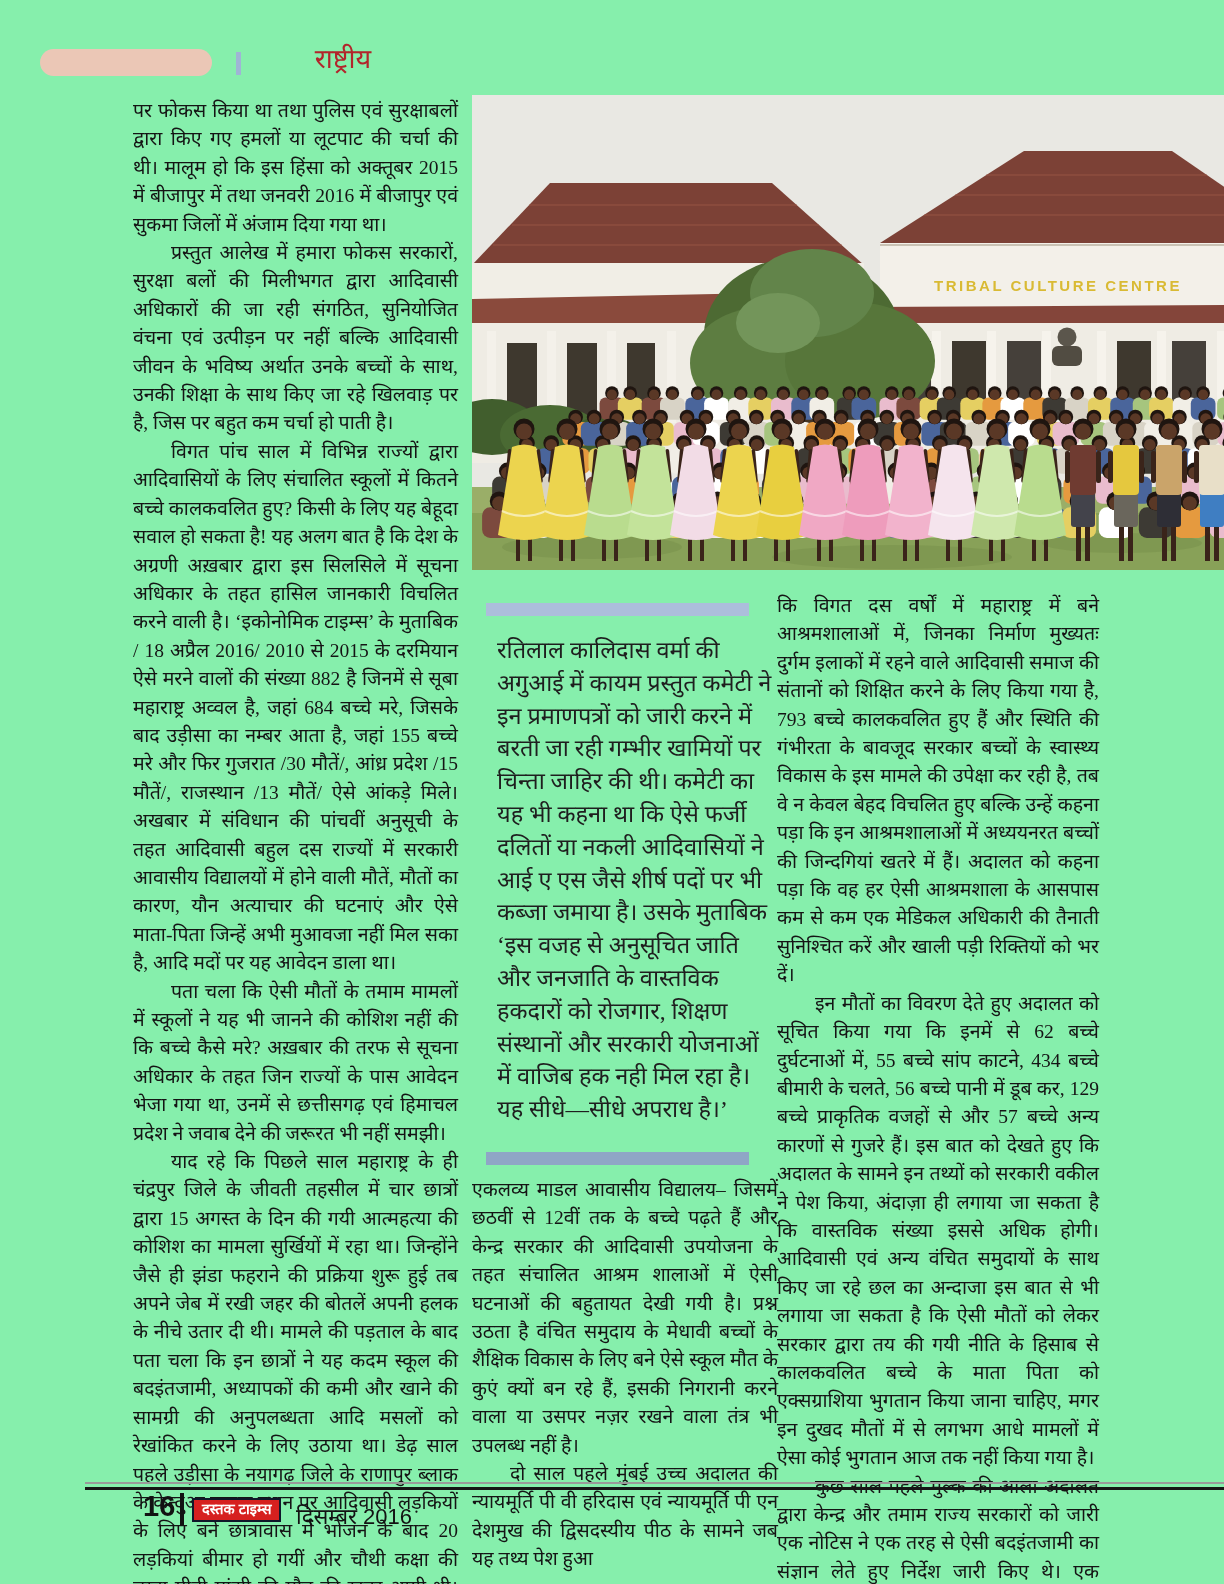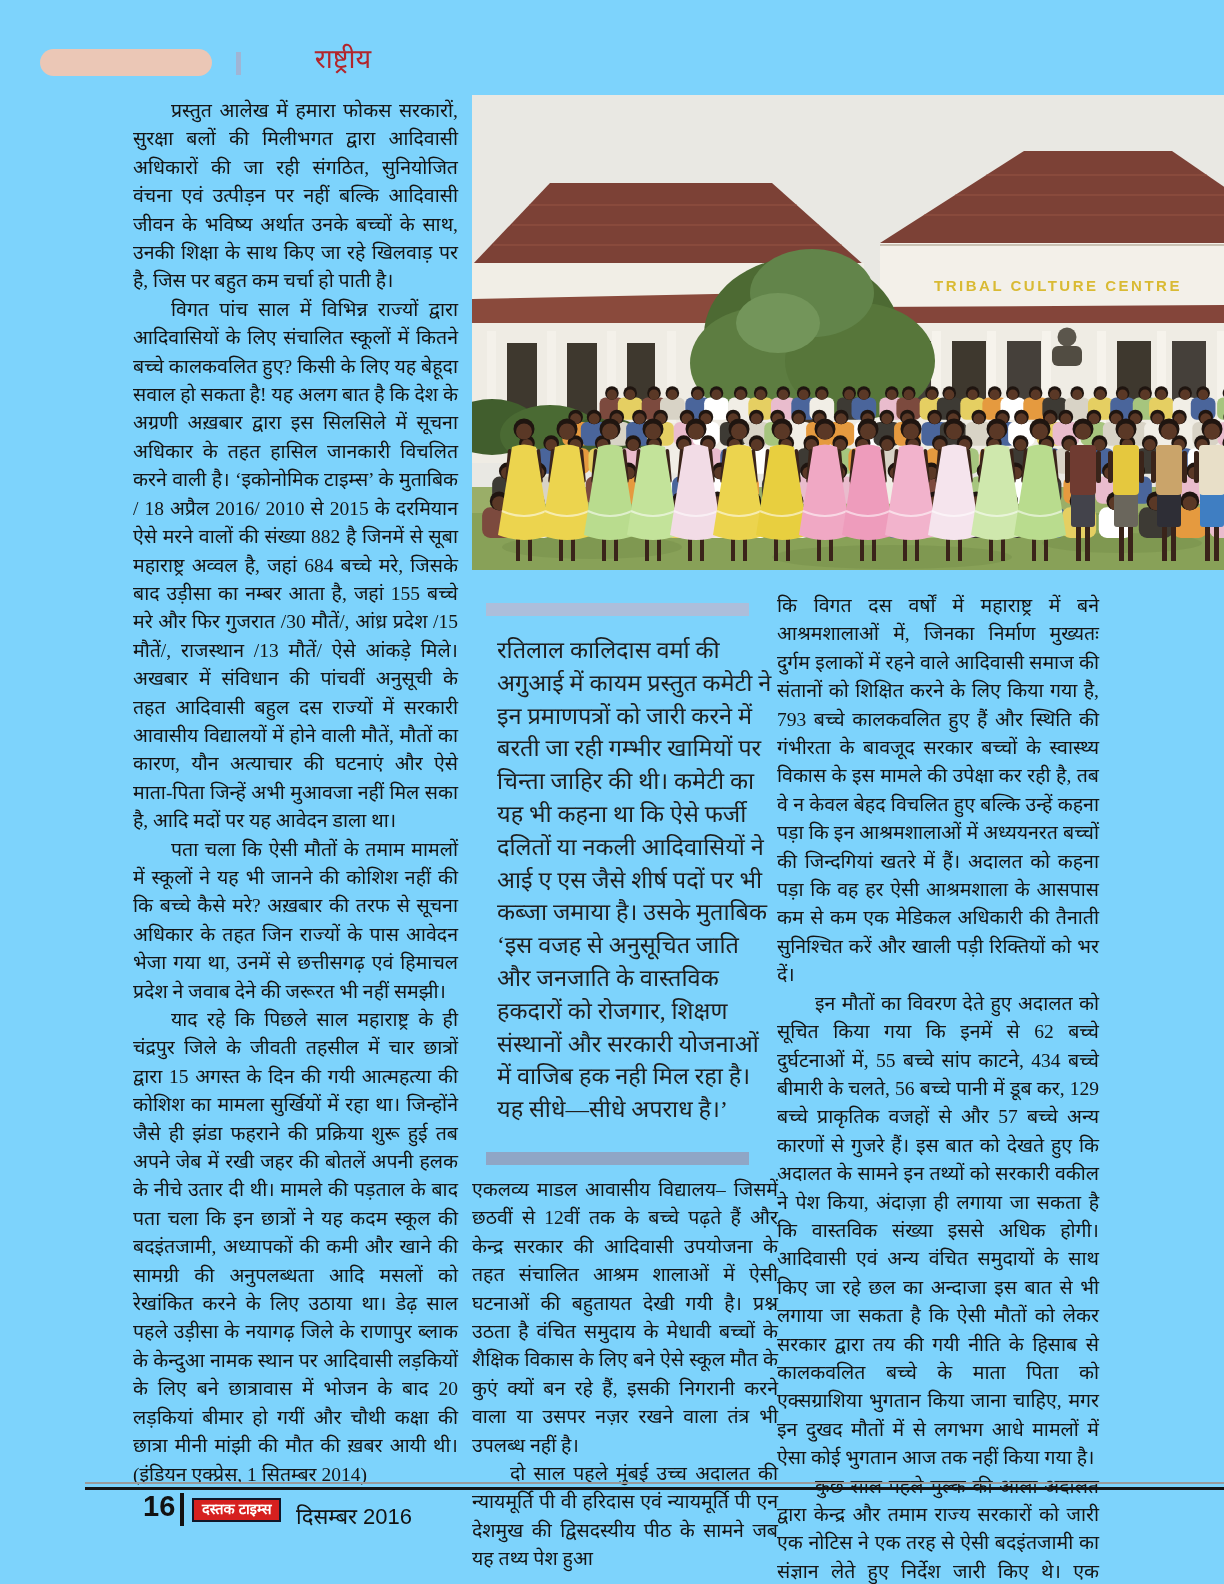--- a/index.html
+++ b/index.html
@@ -1,16 +1,16 @@
 <!DOCTYPE html>
 <html><head>
 <meta charset="utf-8">
 <style>
   html,body{margin:0;padding:0;background:#ffffff;}
-  .page{position:relative;width:1224px;height:1584px;background:#7dd3fc;overflow:hidden;
+  .page{position:relative;width:1224px;height:1584px;background:#86efac;overflow:hidden;
         font-family:"Liberation Serif","DejaVu Sans",serif;color:#161616;}
   
   .masthead-pill{position:absolute;left:40px;top:49px;width:172px;height:27px;border-radius:14px;background:#ebc7b6;}
   .header-divider{position:absolute;left:236px;top:52px;width:5px;height:23px;background:#9fb5d5;}
   .section-label{position:absolute;left:288px;top:42px;width:110px;font-size:27px;line-height:34px;
         color:#b2252b;text-align:center;font-weight:500;}
   
   .photo{position:absolute;left:460px;top:95px;width:764px;height:475px;margin:0;padding-left:12px;}
   .photo svg{display:block;width:100%;height:100%;}
   
@@ -653,20 +653,21 @@
           <rect x="727" y="350" width="26" height="50" rx="4" fill="#e8dfc8"></rect>
           <rect x="722" y="356" width="5" height="32" rx="2" fill="#3a241a"></rect>
           <rect x="753" y="356" width="5" height="32" rx="2" fill="#3a241a"></rect>
           <circle cx="740" cy="334" r="10.5" fill="#1f1510"></circle>
           <circle cx="740" cy="336.5" r="8" fill="#5a3826"></circle>
         </g>
     </svg>
   </figure>
 
   <section class="col col1">
+    <p>पर फोकस किया था तथा पुलिस एवं सुरक्षाबलों द्वारा किए गए हमलों या लूटपाट की चर्चा की थी। मालूम हो कि इस हिंसा को अक्तूबर 2015 में बीजापुर में तथा जनवरी 2016 में बीजापुर एवं सुकमा जिलों में अंजाम दिया गया था।</p>
     <p class="ind">प्रस्तुत आलेख में हमारा फोकस सरकारों, सुरक्षा बलों की मिलीभगत द्वारा आदिवासी अधिकारों की जा रही संगठित, सुनियोजित वंचना एवं उत्पीड़न पर नहीं बल्कि आदिवासी जीवन के भविष्य अर्थात उनके बच्चों के साथ, उनकी शिक्षा के साथ किए जा रहे खिलवाड़ पर है, जिस पर बहुत कम चर्चा हो पाती है।</p>
     <p class="ind">विगत पांच साल में विभिन्न राज्यों द्वारा आदिवासियों के लिए संचालित स्कूलों में कितने बच्चे कालकवलित हुए? किसी के लिए यह बेहूदा सवाल हो सकता है! यह अलग बात है कि देश के अग्रणी अख़बार द्वारा इस सिलसिले में सूचना अधिकार के तहत हासिल जानकारी विचलित करने वाली है। ‘इकोनोमिक टाइम्स’ के मुताबिक / 18 अप्रैल 2016/ 2010 से 2015 के दरमियान ऐसे मरने वालों की संख्या 882 है जिनमें से सूबा महाराष्ट्र अव्वल है, जहां 684 बच्चे मरे, जिसके बाद उड़ीसा का नम्बर आता है, जहां 155 बच्चे मरे और फिर गुजरात /30 मौतें/, आंध्र प्रदेश /15 मौतें/, राजस्थान /13 मौतें/ ऐसे आंकड़े मिले। अखबार में संविधान की पांचवीं अनुसूची के तहत आदिवासी बहुल दस राज्यों में सरकारी आवासीय विद्यालयों में होने वाली मौतें, मौतों का कारण, यौन अत्याचार की घटनाएं और ऐसे माता-पिता जिन्हें अभी मुआवजा नहीं मिल सका है, आदि मदों पर यह आवेदन डाला था।</p>
     <p class="ind">पता चला कि ऐसी मौतों के तमाम मामलों में स्कूलों ने यह भी जानने की कोशिश नहीं की कि बच्चे कैसे मरे? अख़बार की तरफ से सूचना अधिकार के तहत जिन राज्यों के पास आवेदन भेजा गया था, उनमें से छत्तीसगढ़ एवं हिमाचल प्रदेश ने जवाब देने की जरूरत भी नहीं समझी।</p>
     <p class="ind">याद रहे कि पिछले साल महाराष्ट्र के ही चंद्रपुर जिले के जीवती तहसील में चार छात्रों द्वारा 15 अगस्त के दिन की गयी आत्महत्या की कोशिश का मामला सुर्खियों में रहा था। जिन्होंने जैसे ही झंडा फहराने की प्रक्रिया शुरू हुई तब अपने जेब में रखी जहर की बोतलें अपनी हलक के नीचे उतार दी थी। मामले की पड़ताल के बाद पता चला कि इन छात्रों ने यह कदम स्कूल की बदइंतजामी, अध्यापकों की कमी और खाने की सामग्री की अनुपलब्धता आदि मसलों को रेखांकित करने के लिए उठाया था। डेढ़ साल पहले उड़ीसा के नयागढ़ जिले के राणापुर ब्लाक के केन्दुआ नामक स्थान पर आदिवासी लड़कियों के लिए बने छात्रावास में भोजन के बाद 20 लड़कियां बीमार हो गयीं और चौथी कक्षा की छात्रा मीनी मांझी की मौत की ख़बर आयी थी। (इंडियन एक्प्रेस, 1 सितम्बर 2014)</p>
 
   </section>
 
   <div class="quote-bar top"></div>
   <p class="quote-text">रतिलाल कालिदास वर्मा की अगुआई में कायम प्रस्तुत कमेटी ने इन प्रमाणपत्रों को जारी करने में बरती जा रही गम्भीर खामियों पर चिन्ता जाहिर की थी। कमेटी का यह भी कहना था कि ऐसे फर्जी दलितों या नकली आदिवासियों ने आई ए एस जैसे शीर्ष पदों पर भी कब्जा जमाया है। उसके मुताबिक ‘इस वजह से अनुसूचित जाति और जनजाति के वास्तविक हकदारों को रोजगार, शिक्षण संस्थानों और सरकारी योजनाओं में वाजिब हक नही मिल रहा है। यह सीधे—सीधे अपराध है।’</p>
   <div class="quote-bar bottom"></div>

